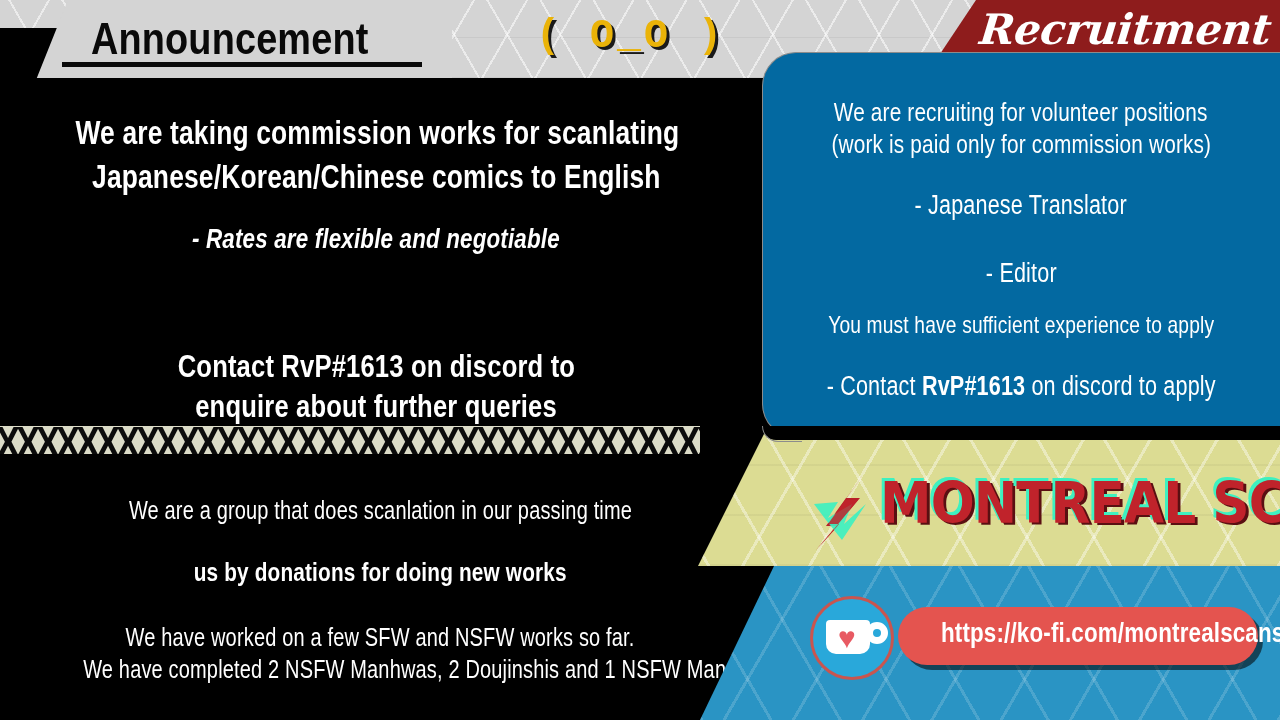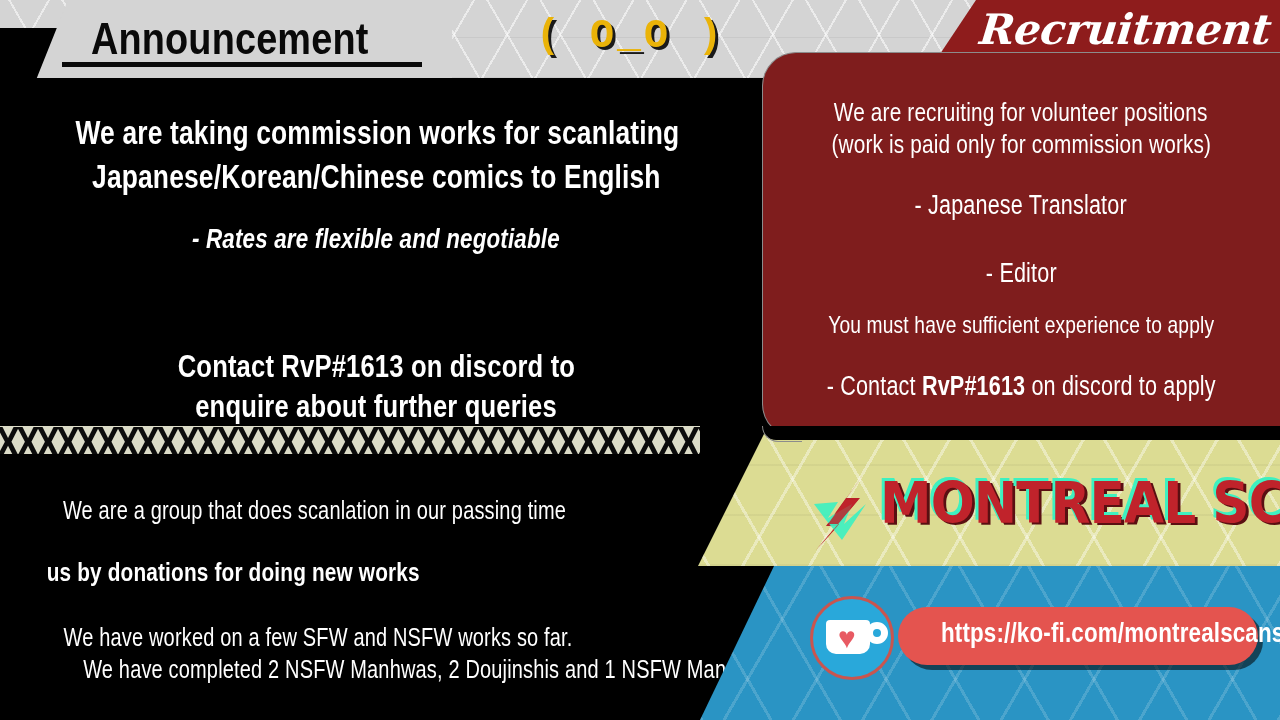--- a/index.html
+++ b/index.html
@@ -85,21 +85,21 @@
   .lb-line .cond{display:inline-block;}
 
   .t-main{font-size:33px;font-weight:700;}
   .t-ital{font-size:28px;font-weight:700;font-style:italic;}
   .t-contact{font-size:32px;font-weight:700;margin-top:48px;}
   .wb{font-weight:700;}
 
   
   #recruit-panel{
     position:absolute;left:762px;top:52px;width:518px;height:386px;
-    background:#7f1d1d;
+    background:#0369a1;
     border-top-left-radius:34px;
     border-bottom-left-radius:34px;
     border-top:1px solid #8c8c8c;
     border-left:1px solid #8c8c8c;
     border-bottom:1px solid #8c8c8c;
     box-sizing:border-box;
   }
   .rp-line{position:absolute;left:0;width:516px;text-align:center;color:#fff;}
   .rp-line .cond{display:inline-block;}
   .r-top{font-size:26px;font-weight:400;}
@@ -120,21 +120,21 @@
     letter-spacing:-4px;
     white-space:nowrap;
     transform:scaleY(1.25);
     transform-origin:left top;
   }
 
   
   #bottom-left{
     position:absolute;left:0;top:454px;width:780px;height:266px;background:#000;
   }
-  .bl-line{position:absolute;left:0;width:760px;text-align:left;color:#fff;}
+  .bl-line{position:absolute;left:0;width:760px;text-align:center;color:#fff;}
   .bl-line .cond{display:inline-block;}
   .b-reg{font-size:25px;font-weight:400;}
   .b-bold{font-size:26px;font-weight:700;}
 
   
   #yellow-panel{
     position:absolute;left:640px;top:426px;width:640px;height:140px;
     background:#dcdc93;
     clip-path:polygon(128px 0,640px 0,640px 140px,58px 140px);
     background-image:

